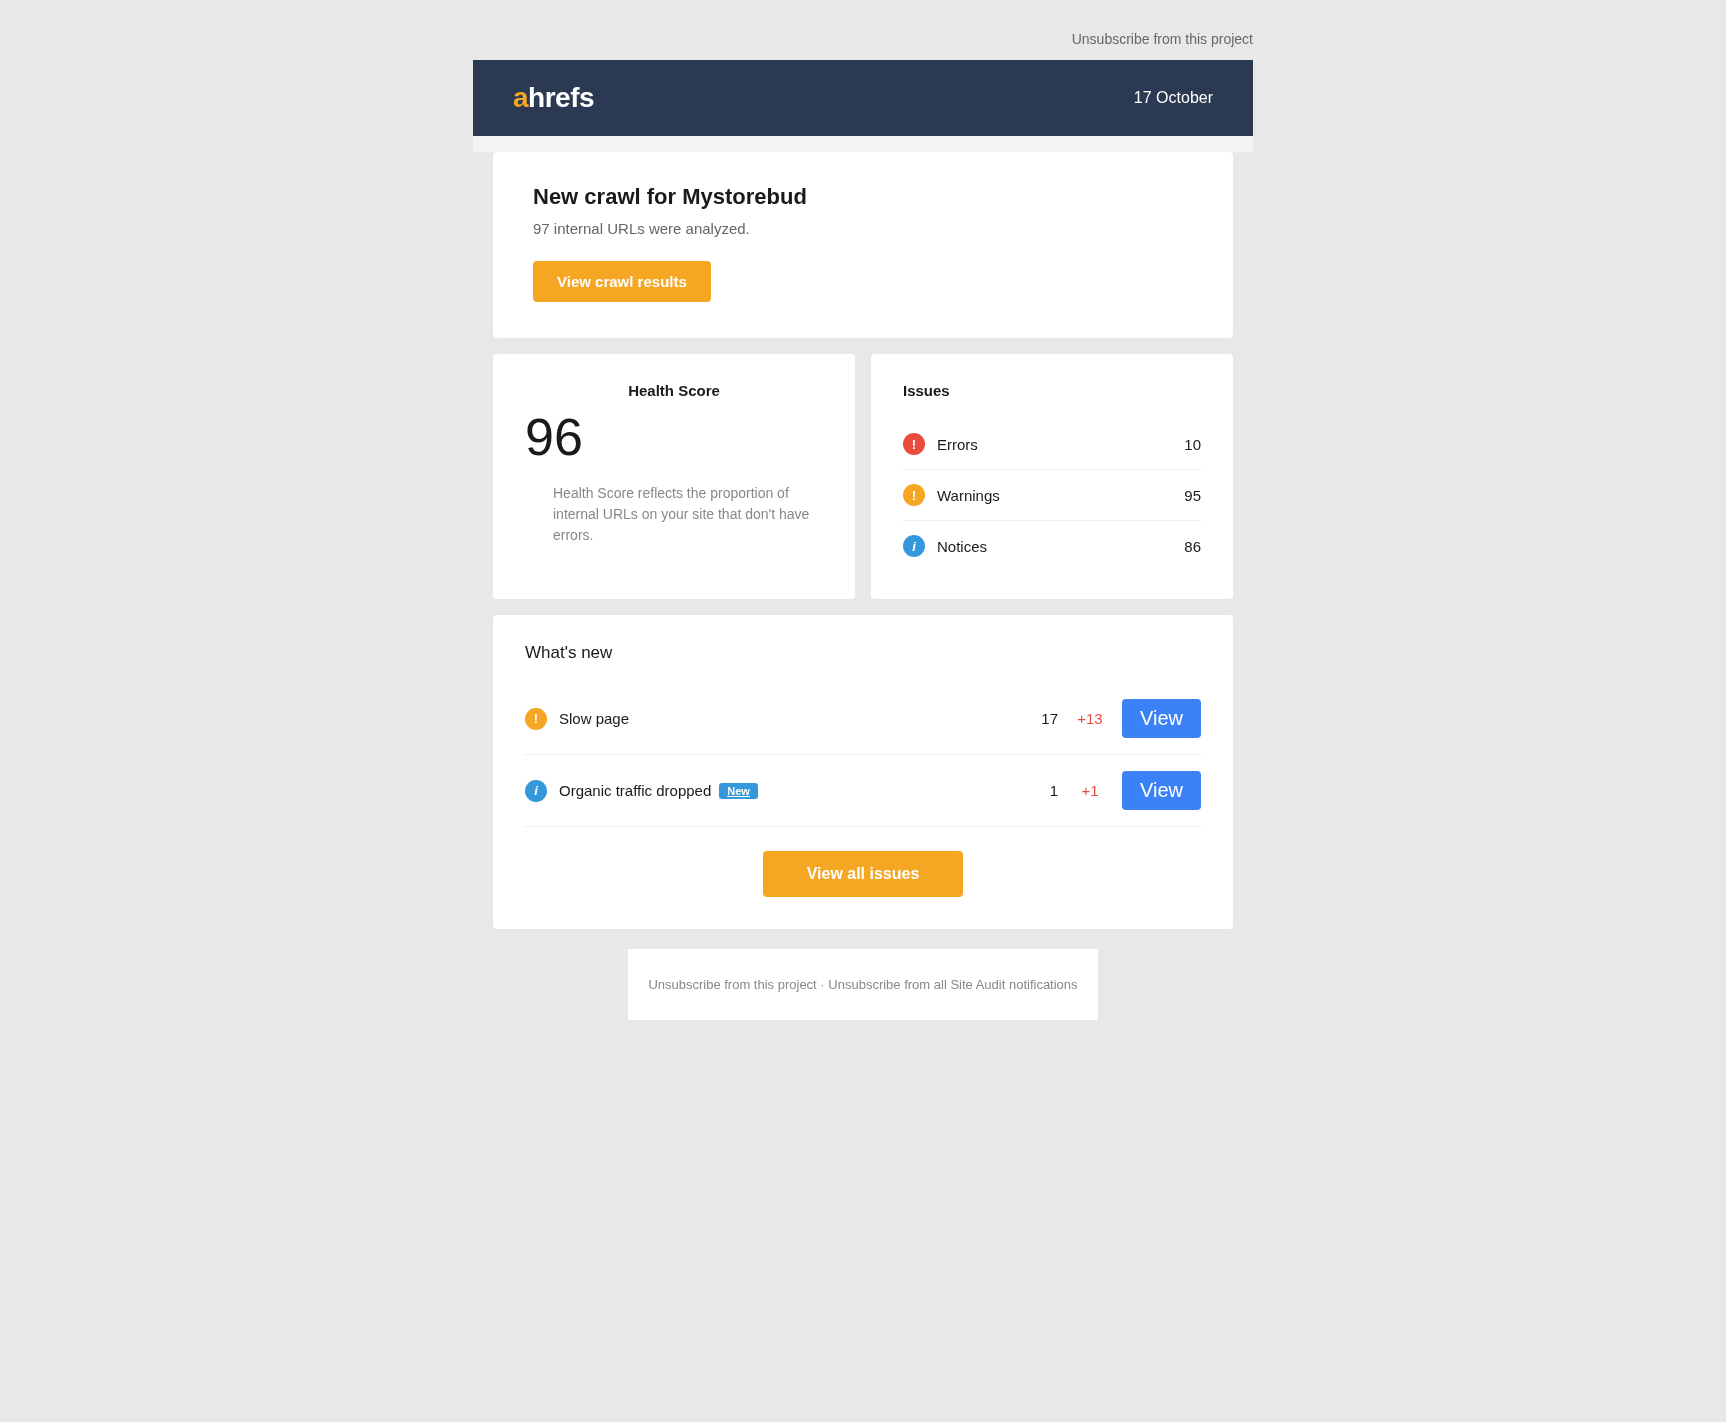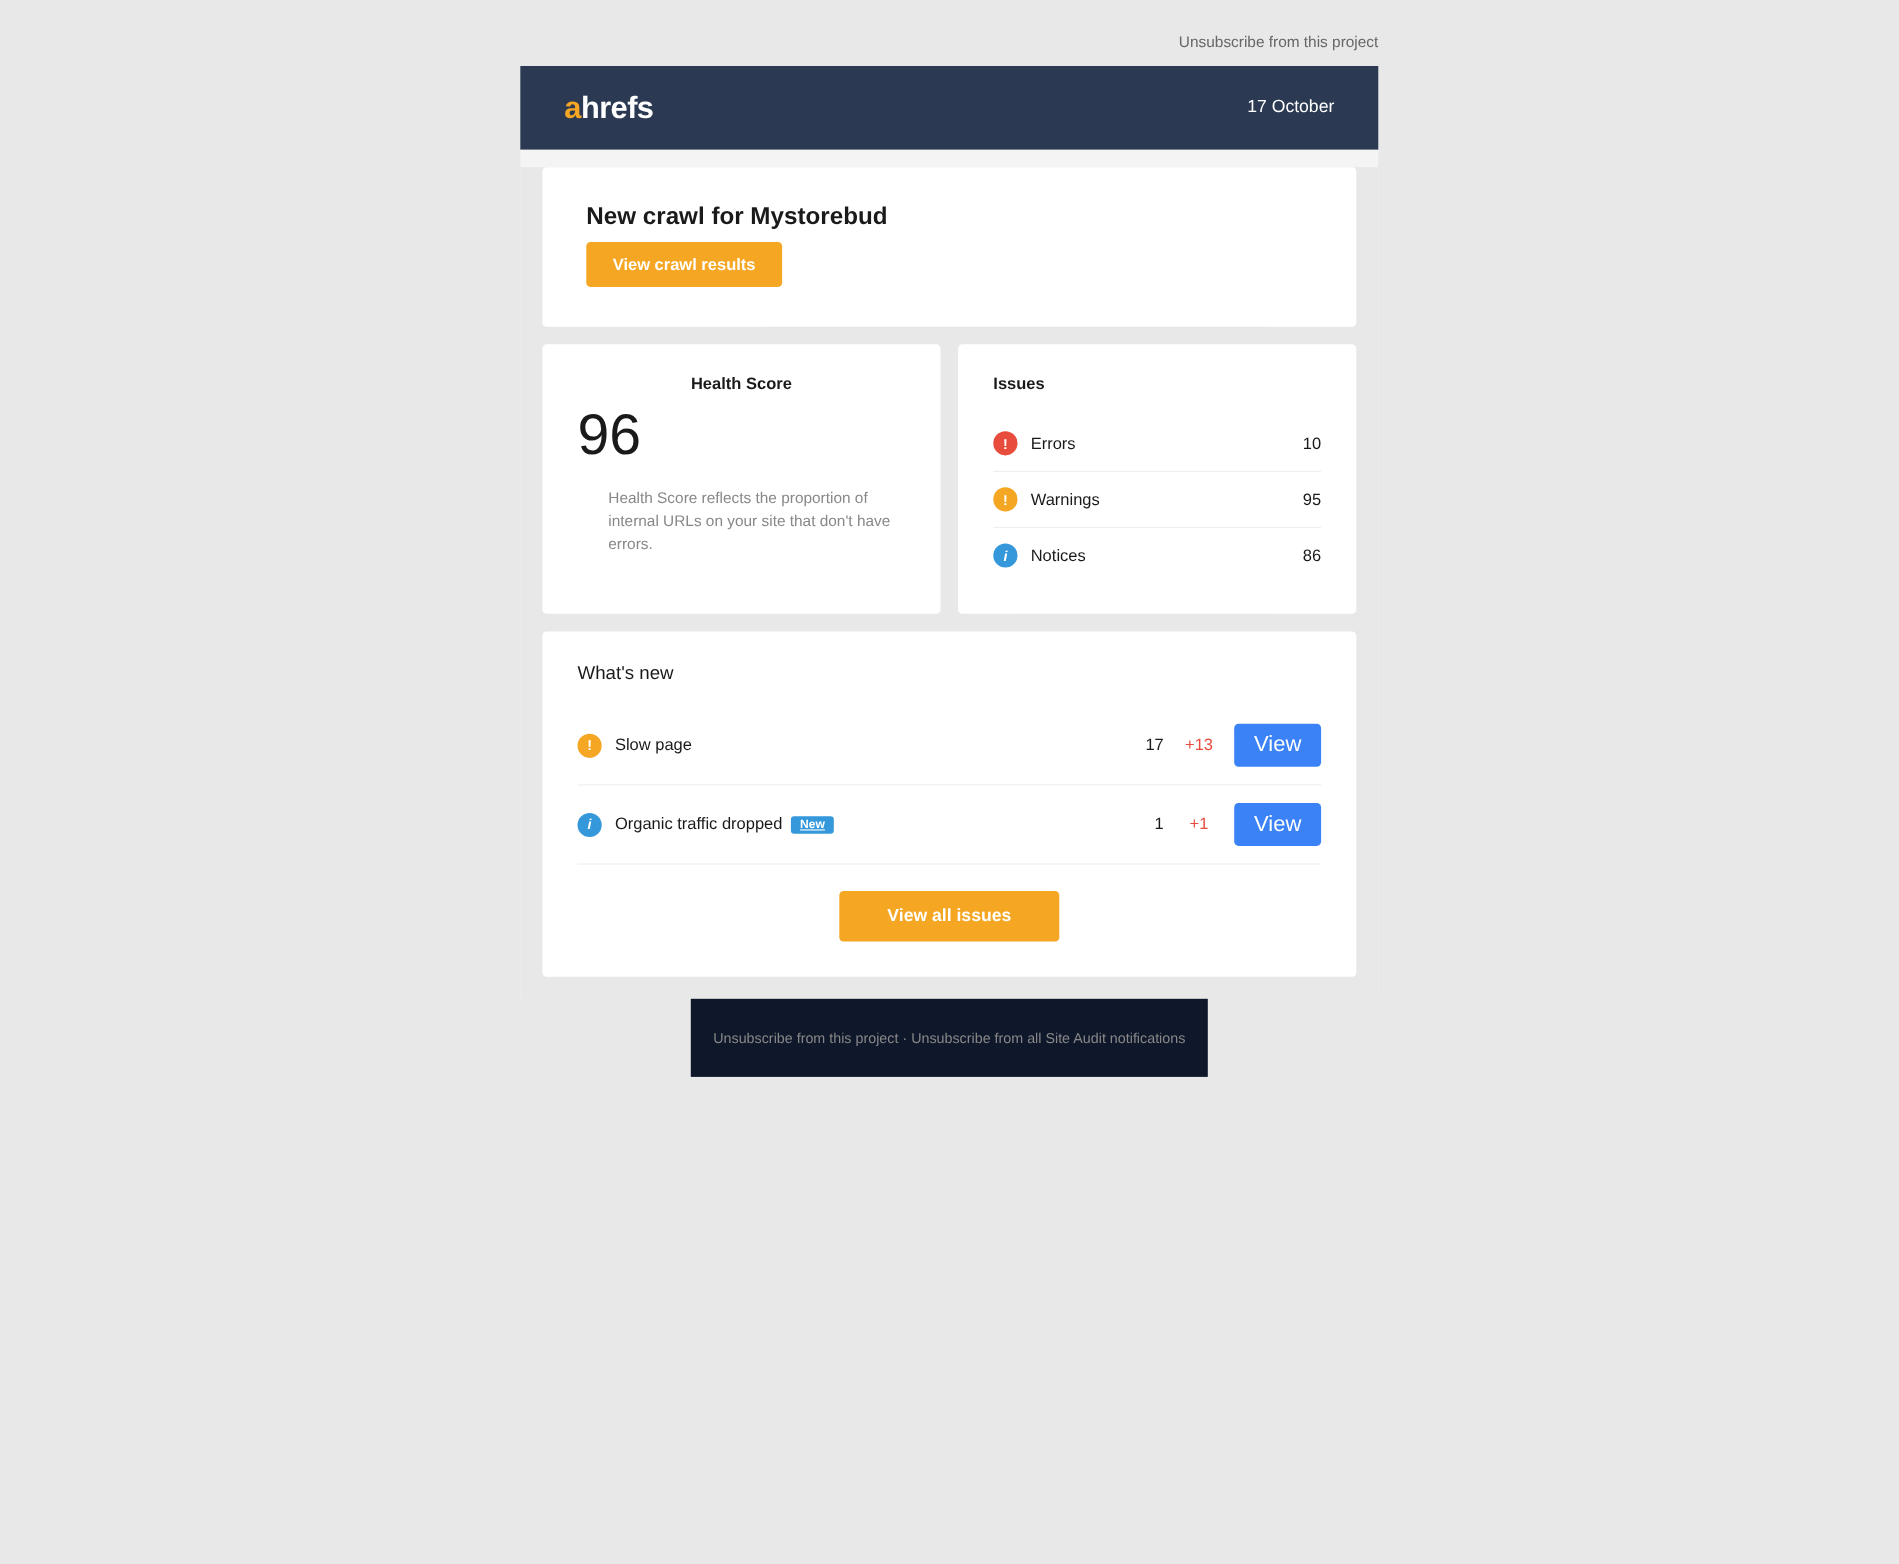--- a/index.html
+++ b/index.html
@@ -289,21 +289,21 @@
       cursor: pointer;
       min-width: 200px;
     }
 
     
     .footer {
       text-align: center;
       padding: 28px 20px;
       font-size: 13px;
       color: #888;
-      background: #0f172a;
+      background: #ffffff;
     }
 
     .footer a {
       color: #888;
       text-decoration: none;
     }
   </style>
 </head>
 <body>
 
@@ -317,20 +317,21 @@
     <div class="logo">
       <span class="a-letter">a</span><span>hrefs</span>
     </div>
     <div class="header-date">17 October</div>
   </div>
 
   <div class="content-wrapper">
 
     <div class="card crawl-card" style="margin-top:16px;">
       <div class="crawl-title">New crawl for Mystorebud</div>
+      <div class="crawl-subtitle">97 internal URLs were analyzed.</div>
       <button class="btn-orange">View crawl results</button>
     </div>
 
     <div class="two-col-row">
 
       <div class="health-card">
         <div class="health-label">Health Score</div>
         <div class="health-score">96</div>
         <div class="health-description">Health Score reflects the proportion of internal URLs on your site that don't have errors.</div>
       </div>

